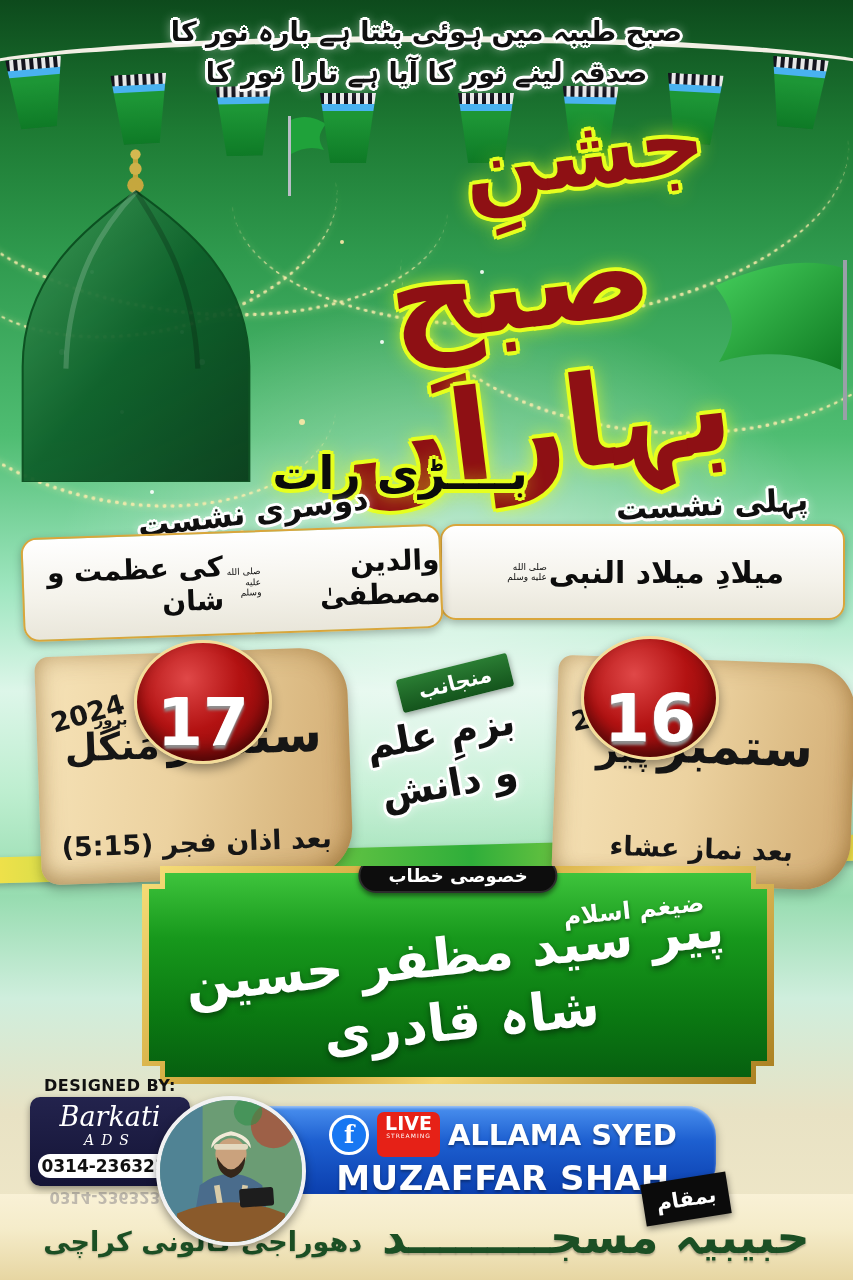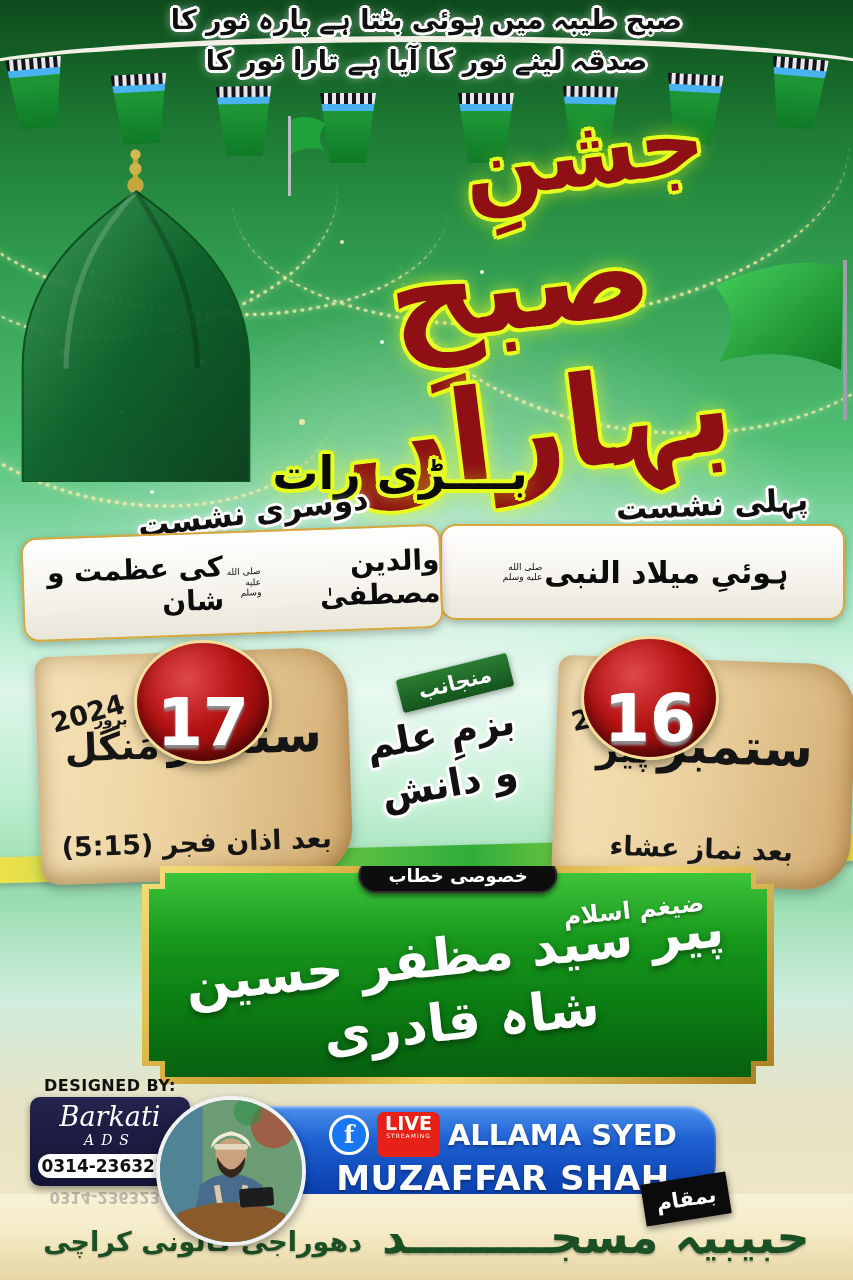--- a/index.html
+++ b/index.html
@@ -42,21 +42,21 @@
   .f3{left:216px;top:86px;transform:rotate(-1deg);} .f4{left:320px;top:93px;}
   .f5{left:458px;top:93px;} .f6{left:562px;top:86px;transform:rotate(1deg);}
   .f7{left:666px;top:74px;transform:rotate(3deg);} .f8{left:770px;top:58px;transform:rotate(5deg);}
   
   .glow-y{text-shadow:-3px -3px 0 var(--glow-yellow),3px -3px 0 var(--glow-yellow),-3px 3px 0 var(--glow-yellow),
     3px 3px 0 var(--glow-yellow),0 -4px 0 var(--glow-yellow),0 4px 0 var(--glow-yellow),
     -4px 0 0 var(--glow-yellow),4px 0 0 var(--glow-yellow),0 0 20px rgba(230,255,31,.95);}
   .glow-w{text-shadow:-2px -2px 0 #fff,2px -2px 0 #fff,-2px 2px 0 #fff,2px 2px 0 #fff,
     0 -3px 0 #fff,0 3px 0 #fff,-3px 0 0 #fff,3px 0 0 #fff,0 0 12px #fff;}
   
-  .verse{position:absolute;top:0;left:0;right:0;text-align:center;direction:rtl;
+  .verse{position:absolute;top:12px;left:0;right:0;text-align:center;direction:rtl;
     color:#101010;font-weight:bold;z-index:2;}
   .verse .line{font-size:27px;line-height:1.5;}
   
   .title{position:absolute;top:112px;right:26px;width:610px;text-align:center;direction:rtl;
     transform:rotate(-7deg);color:var(--title-red);font-weight:bold;z-index:2;}
   .title .w1{display:block;font-size:92px;line-height:1.1;margin-left:160px;}
   .title .w2{display:block;font-size:126px;line-height:1.15;}
   .subtitle{position:absolute;top:446px;left:120px;width:560px;text-align:center;direction:rtl;
     font-size:46px;font-weight:bold;color:#0b0b0b;z-index:2;}
   
@@ -218,21 +218,21 @@
   </div>
 
   <div class="title">
     <span class="w1 glow-y">جشنِ</span>
     <span class="w2 glow-y">صبحِ بہاراں</span>
   </div>
   <div class="subtitle glow-y">بــــڑی رات</div>
 
   <div class="sess-head h-first glow-w">پہلی نشست</div>
   <div class="topic-card c-first">
-    <span>ہوئیِ میلاد النبی</span>
+    <span>میلادِ میلاد النبی</span>
     <span class="honor">صلى الله عليه وسلم</span>
   </div>
 
   <div class="sess-head h-second glow-w">دوسری نشست</div>
   <div class="topic-card c-second">
     <span>والدین مصطفیٰ</span>
     <span class="honor">صلى الله عليه وسلم</span>
     <span>کی عظمت و شان</span>
   </div>
 

